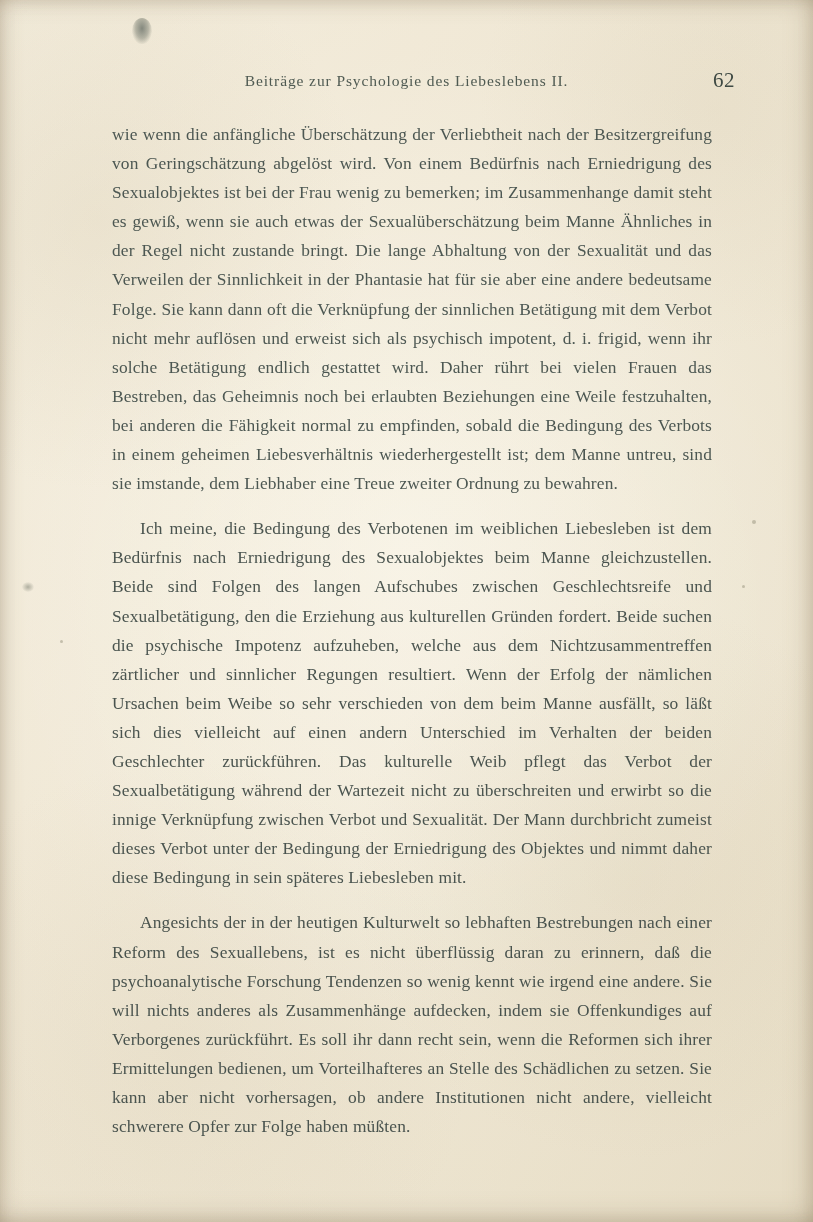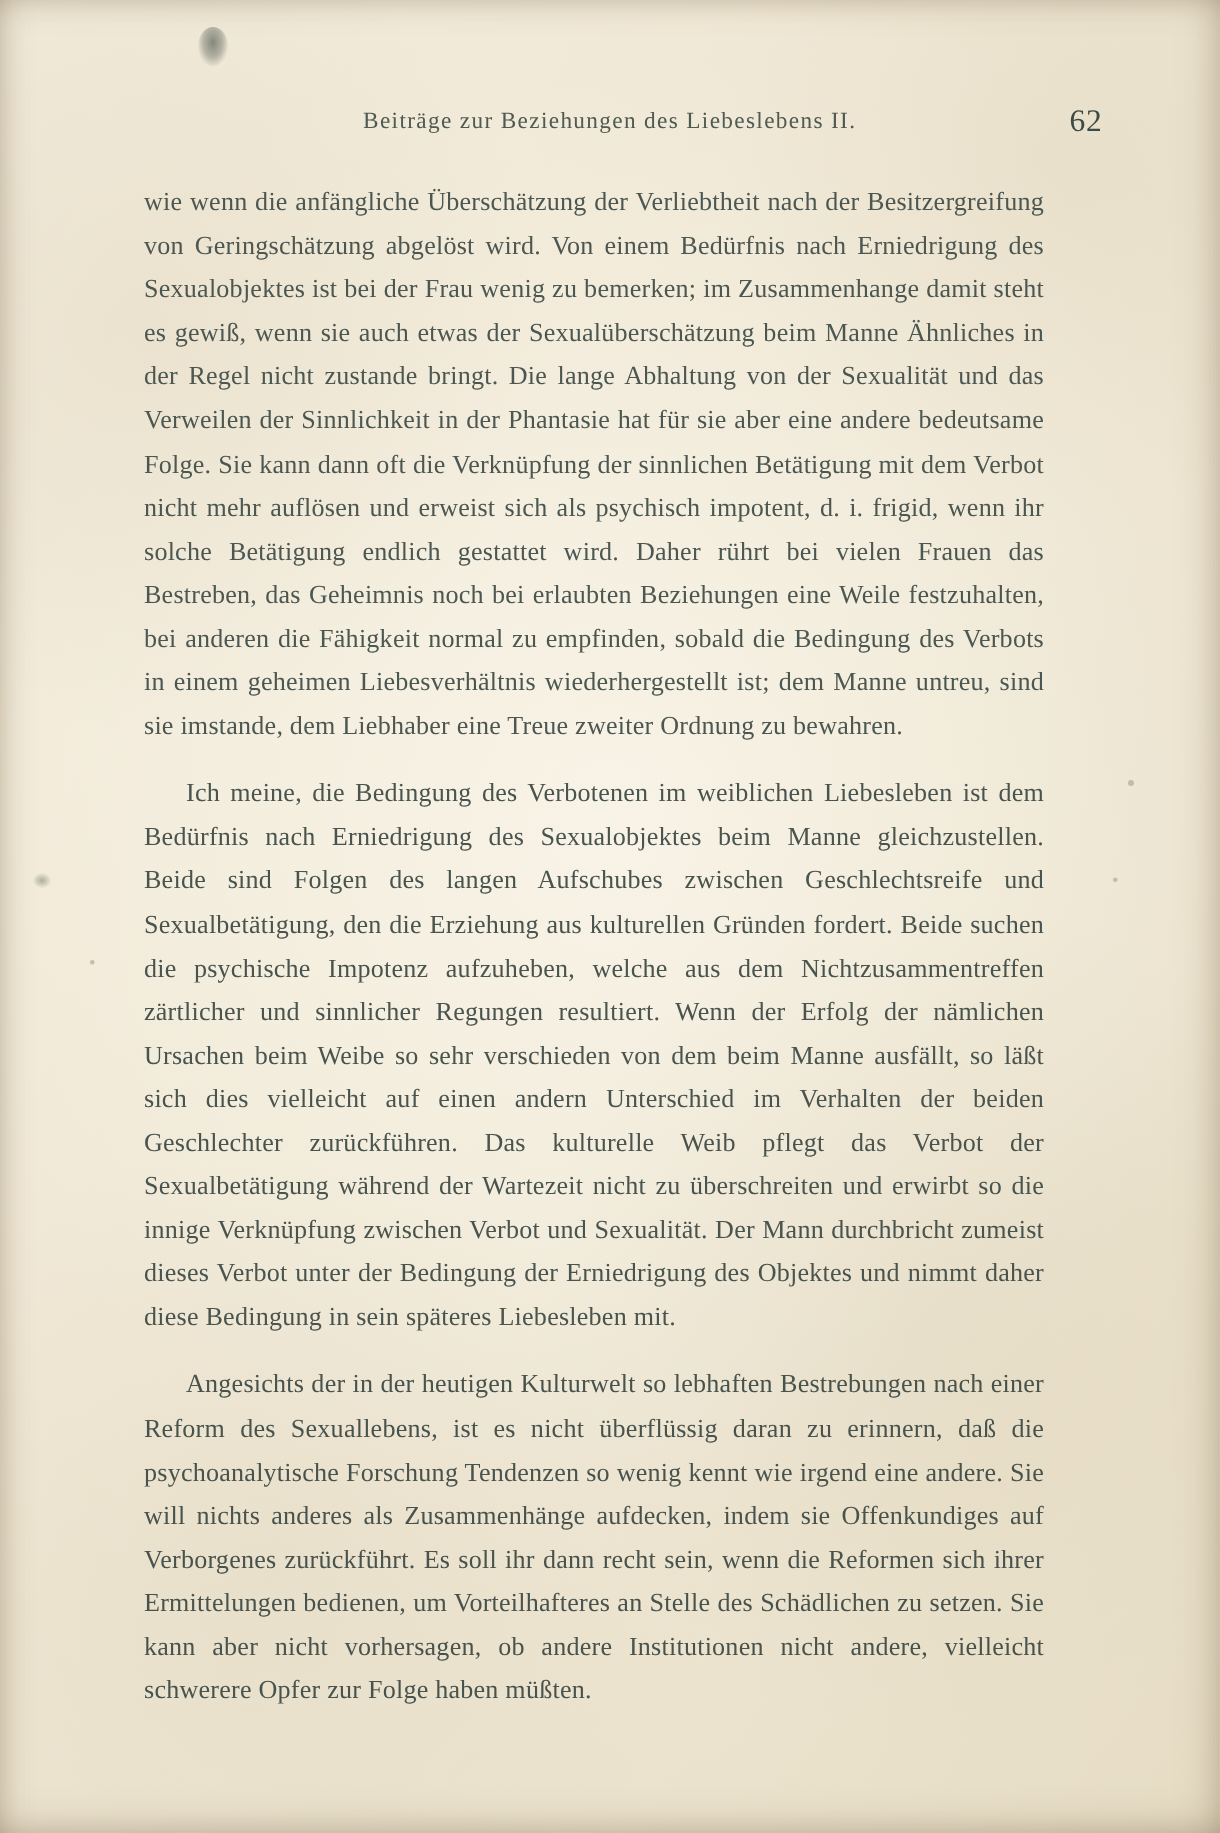--- a/index.html
+++ b/index.html
@@ -92,21 +92,21 @@
     right: 78px;
     top: 68px;
     font-size: 21px;
     color: #3f4a44;
     letter-spacing: 0.5px;
   }
 
   .body {
     position: absolute;
     top: 120px;
-    left: 96px;
+    left: 112px;
     width: 600px;
   }
   p {
     margin: 0;
     font-size: 17.4px;
     line-height: 29.1px;
     color: #4a5550;
     text-align: justify;
     text-justify: inter-word;
     letter-spacing: 0.15px;
@@ -127,21 +127,21 @@
 
 <div class="page">
   <div class="edge-shade"></div>
   <div class="smudge-top"></div>
   <div class="smudge-left"></div>
   <div class="speck" style="top:520px; left:752px; width:4px; height:4px;"></div>
   <div class="speck" style="top:585px; left:742px; width:3px; height:3px;"></div>
   <div class="speck" style="top:640px; left:60px; width:3px; height:3px;"></div>
 
   <div class="header">
-    <div class="running-head">Beiträge zur Beziehungen des Liebeslebens II.</div>
+    <div class="running-head">Beiträge zur Psychologie des Liebeslebens II.</div>
   </div>
   <div class="folio">62</div>
 
   <div class="body">
     <p class="p1">wie wenn die anfängliche Überschätzung der Verliebtheit nach der Besitzergreifung von Geringschätzung abgelöst wird. Von einem Bedürfnis nach Erniedrigung des Sexualobjektes ist bei der Frau wenig zu bemerken; im Zusammenhange damit steht es gewiß, wenn sie auch etwas der Sexualüberschätzung beim Manne Ähnliches in der Regel nicht zustande bringt. Die lange Abhaltung von der Sexualität und das Verweilen der Sinnlichkeit in der Phantasie hat für sie aber eine andere bedeutsame Folge. Sie kann dann oft die Verknüpfung der sinnlichen Betätigung mit dem Verbot nicht mehr auflösen und erweist sich als psychisch impotent, d. i. frigid, wenn ihr solche Betätigung endlich gestattet wird. Daher rührt bei vielen Frauen das Bestreben, das Geheimnis noch bei erlaubten Beziehungen eine Weile festzuhalten, bei anderen die Fähigkeit normal zu empfinden, sobald die Bedingung des Verbots in einem geheimen Liebesverhältnis wiederhergestellt ist; dem Manne untreu, sind sie imstande, dem Liebhaber eine Treue zweiter Ordnung zu bewahren.</p>
     <p class="p2 indent">Ich meine, die Bedingung des Verbotenen im weiblichen Liebesleben ist dem Bedürfnis nach Erniedrigung des Sexualobjektes beim Manne gleichzustellen. Beide sind Folgen des langen Aufschubes zwischen Geschlechtsreife und Sexualbetätigung, den die Erziehung aus kulturellen Gründen fordert. Beide suchen die psychische Impotenz aufzuheben, welche aus dem Nichtzusammentreffen zärtlicher und sinnlicher Regungen resultiert. Wenn der Erfolg der nämlichen Ursachen beim Weibe so sehr verschieden von dem beim Manne ausfällt, so läßt sich dies vielleicht auf einen andern Unterschied im Verhalten der beiden Geschlechter zurückführen. Das kulturelle Weib pflegt das Verbot der Sexualbetätigung während der Wartezeit nicht zu überschreiten und erwirbt so die innige Verknüpfung zwischen Verbot und Sexualität. Der Mann durchbricht zumeist dieses Verbot unter der Bedingung der Erniedrigung des Objektes und nimmt daher diese Bedingung in sein späteres Liebesleben mit.</p>
     <p class="p3 indent">Angesichts der in der heutigen Kulturwelt so lebhaften Bestrebungen nach einer Reform des Sexuallebens, ist es nicht überflüssig daran zu erinnern, daß die psychoanalytische Forschung Tendenzen so wenig kennt wie irgend eine andere. Sie will nichts anderes als Zusammenhänge aufdecken, indem sie Offenkundiges auf Verborgenes zurückführt. Es soll ihr dann recht sein, wenn die Reformen sich ihrer Ermittelungen bedienen, um Vorteilhafteres an Stelle des Schädlichen zu setzen. Sie kann aber nicht vorhersagen, ob andere Institutionen nicht andere, vielleicht schwerere Opfer zur Folge haben müßten.</p>
   </div>
 </div>
 

